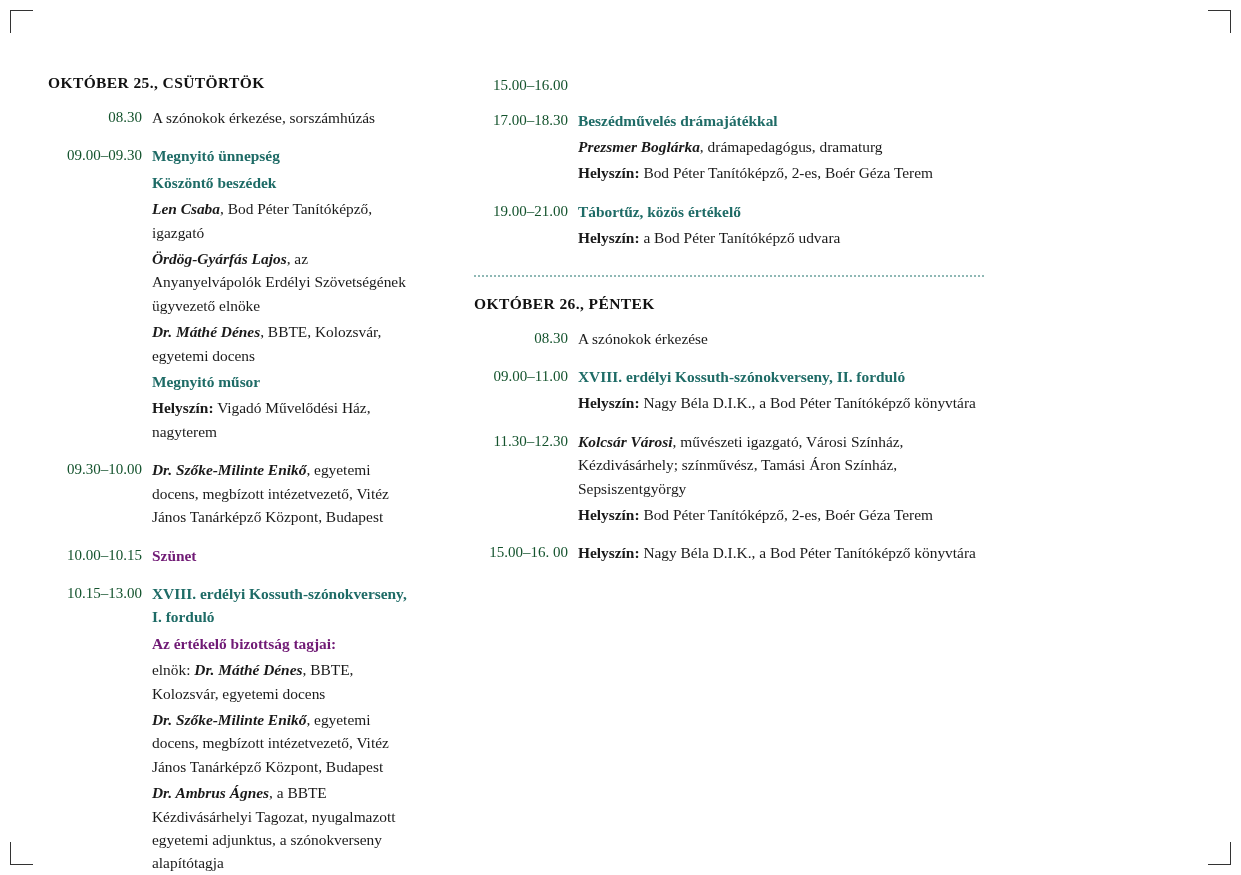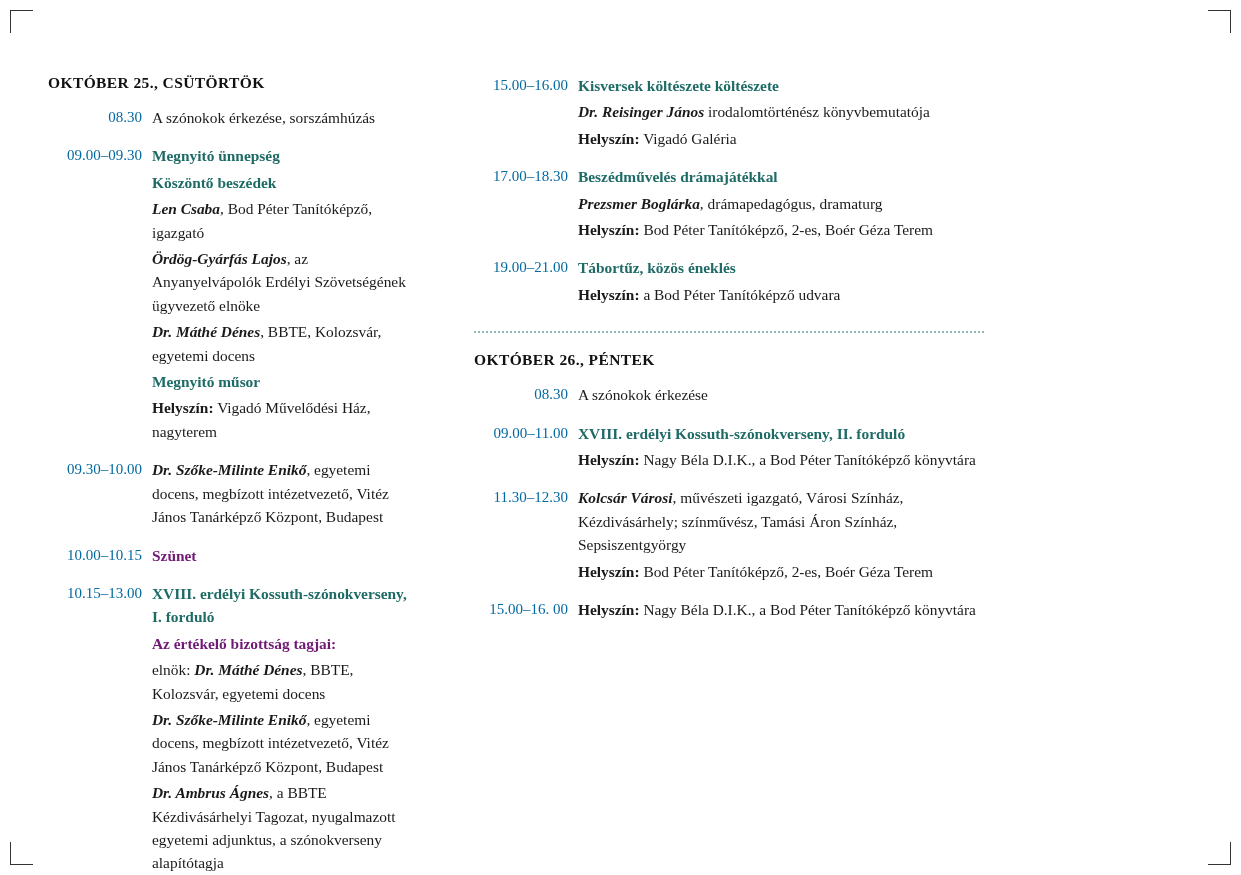--- a/index.html
+++ b/index.html
@@ -61,21 +61,21 @@
     margin-bottom: 12px;
   }
   .time {
     width: 104px;
     min-width: 104px;
     text-align: right;
     font-size: 15px;
     line-height: 1.5;
     padding-right: 10px;
     box-sizing: border-box;
-    color: #0369a1;
+    color: #14532d;
     white-space: nowrap;
   }
   .body {
     flex: 1;
     font-size: 15.4px;
     line-height: 1.52;
   }
   .heading {
     color: #1e6b66;
     font-weight: bold;
@@ -147,38 +147,33 @@
               <div class="line blk"><span class="it bold">Dr. Ambrus Ágnes</span><span>, a BBTE Kézdivásárhelyi Tagozat, nyugalmazott egyetemi adjunktus, a szónokverseny alapítótagja</span></div>
               <div class="line blk"><span class="venue-label">Helyszín:</span><span> Vigadó Művelődési Ház, nagyterem</span></div>
             </div>
           </div>
         </div>
     </div>
     <div class="col right">
       <div id="right-top-entries">
           <div class="entry">
             <div class="time">15.00–16.00</div>
-            <div class="body">
-              <div class="line blk heading">Kisversek költészete költészete</div>
-              <div class="line blk"><span class="it bold">Dr. Reisinger János</span><span> irodalomtörténész könyvbemutatója</span></div>
-              <div class="line blk"><span class="venue-label">Helyszín:</span><span> Vigadó Galéria</span></div>
-            </div>
           </div>
           <div class="entry">
             <div class="time">17.00–18.30</div>
             <div class="body">
               <div class="line blk heading">Beszédművelés drámajátékkal</div>
               <div class="line blk"><span class="it bold">Prezsmer Boglárka</span><span>, drámapedagógus, dramaturg</span></div>
               <div class="line blk"><span class="venue-label">Helyszín:</span><span> Bod Péter Tanítóképző, 2-es, Boér Géza Terem</span></div>
             </div>
           </div>
           <div class="entry">
             <div class="time">19.00–21.00</div>
             <div class="body">
-              <div class="line blk heading"> Tábortűz, közös éneklés</div>
+              <div class="line blk heading"> Tábortűz, közös értékelő</div>
               <div class="line blk"><span class="venue-label">Helyszín:</span><span> a Bod Péter Tanítóképző udvara</span></div>
             </div>
           </div>
         </div>
       <hr class="divider">
       <div class="day-title second">OKTÓBER 26., PÉNTEK</div>
       <div id="right-entries">
           <div class="entry">
             <div class="time">08.30</div>
             <div class="body">

